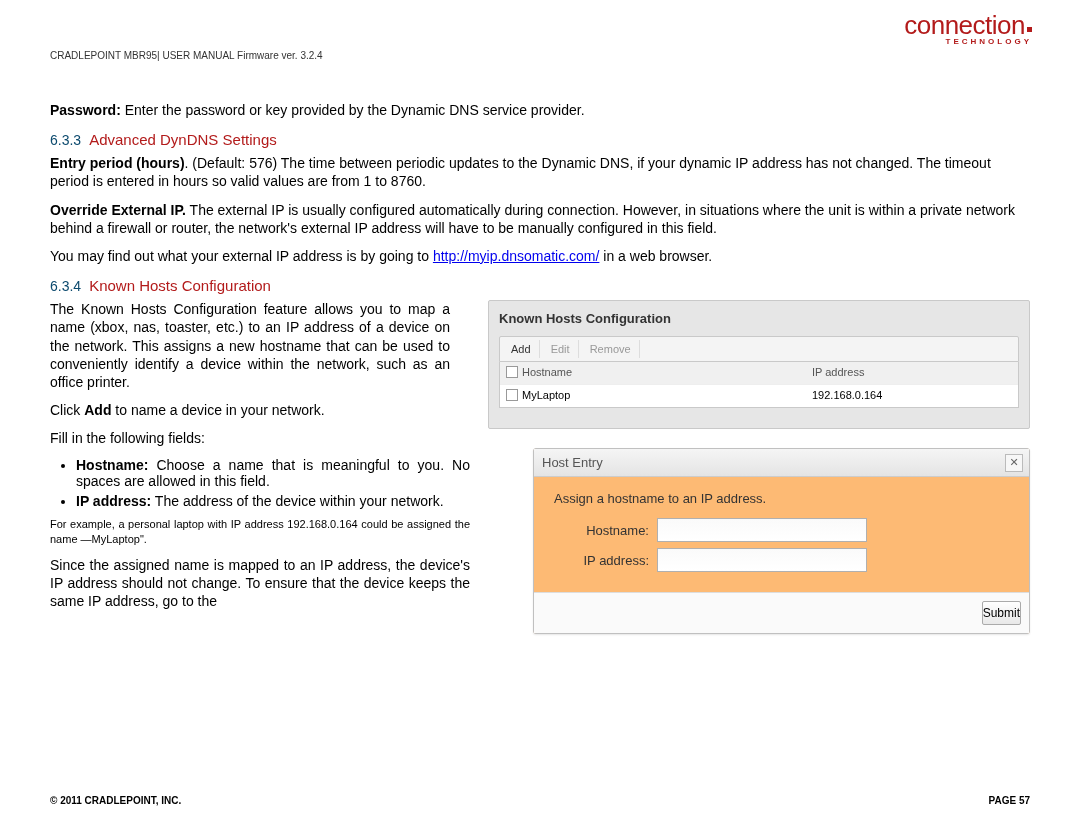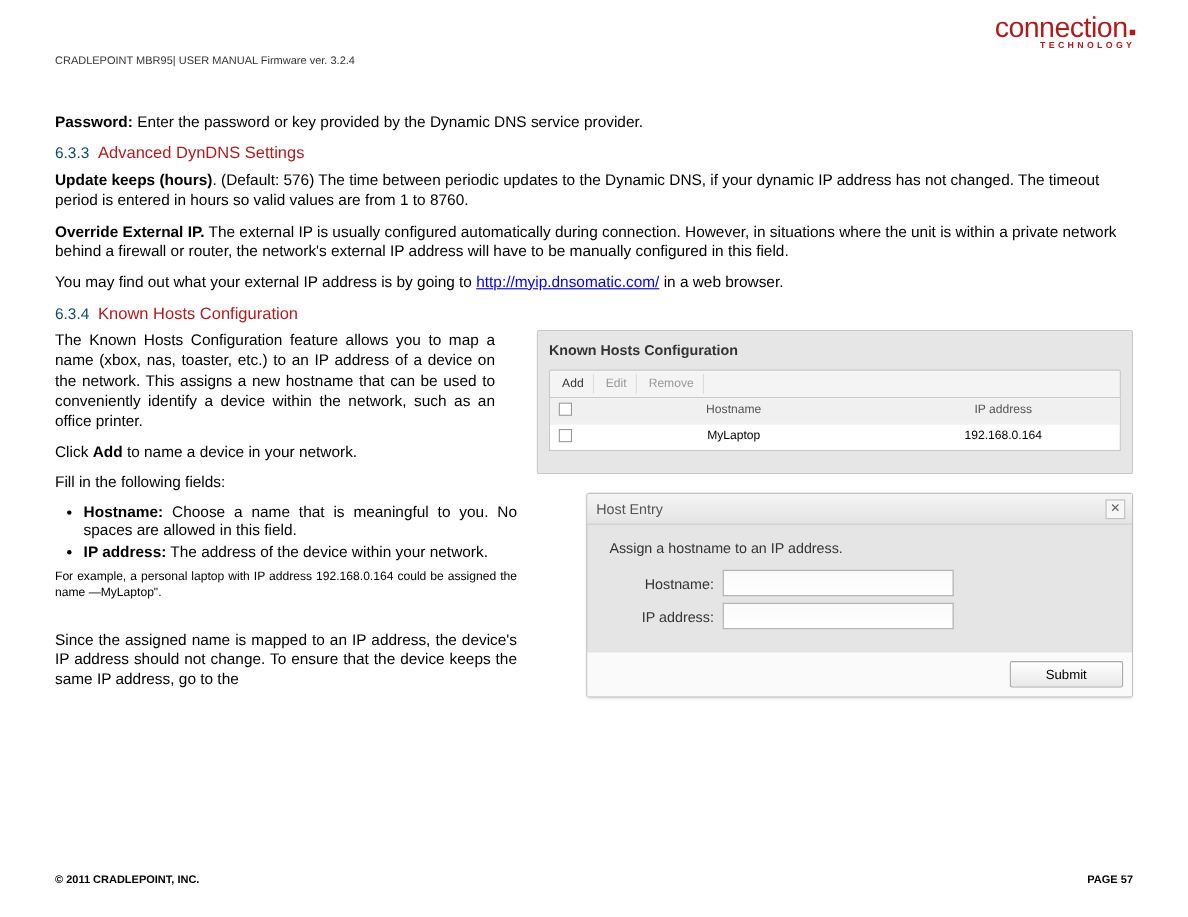--- a/index.html
+++ b/index.html
@@ -66,21 +66,21 @@
   .leftcol {
     width: 400px;
     text-align: justify;
   }
   .leftcol2 {
     width: 420px;
     text-align: justify;
   }
   .small-note {
     font-size: 11px;
-    margin: 6px 0 26px 0;
+    margin: 6px 0 10px 0;
     text-align: justify;
   }
   ul { margin: 4px 0 8px 26px; padding:0; }
   li { margin-bottom: 4px; text-align: justify; }
   
   .panel-khc {
     position:absolute;
     top:0;
     right:0;
     width:520px;
@@ -103,33 +103,33 @@
     font-size:11px;
   }
   .toolbar span {
     display:inline-block;
     padding:3px 8px;
     color:#999;
     border-right:1px solid #ddd;
   }
   .toolbar span.enabled { color:#333; }
   .tbl { background:#fff; border:1px solid #c9c9c9; border-top:none;}
-  .tbl-row { display:flex; font-size:11px; padding:4px 6px; border-top:1px solid #eee;text-align:center;}
+  .tbl-row { display:flex; font-size:11px; padding:4px 6px; border-top:1px solid #eee;}
   .tbl-row.header { background:#f0f0f0; color:#555; border-top:none;}
   .tbl-row .chk { width:16px; }
   .tbl-row .c1 { flex:1; }
   .tbl-row .c2 { width:200px; }
   .chkbox { display:inline-block; width:10px;height:10px;border:1px solid #999;background:#fff;}
   
   .panel-he {
     position:absolute;
     top:148px;
     right:0;
     width:495px;
-    background:#e5e5e5;
+    background:#fdba74;
     border:1px solid #c0c0c0;
     border-radius:3px;
     padding:0;
     box-shadow:0 1px 2px rgba(0,0,0,0.1);
     margin-left:21px;
   }
   .he-title {
     background:linear-gradient(#f5f5f5,#e4e4e4);
     border-bottom:1px solid #ccc;
     padding:6px 8px;
@@ -154,21 +154,21 @@
     background:linear-gradient(#fafafa,#ffffff);
     font-size:12px; height:18px;
   }
   .he-footer {
     border-top:1px solid #ddd;
     padding:8px;
     display:flex; justify-content:flex-end;
     background:#fafafa;
   }
   .he-footer button {
-    padding:4px 32px;
+    padding:4px 0;
     font-size:12px;
     border:1px solid #aaa;
     background:linear-gradient(#ffffff,#e8e8e8);
     border-radius:2px;
     cursor:pointer;
   }
   .footer {
     position:absolute;
     bottom:28px;
     left:50px; right:50px;
@@ -188,21 +188,21 @@
     <div class="logo-sub">TECHNOLOGY</div>
   </div>
   <div class="header-text">CRADLEPOINT MBR95| USER MANUAL Firmware ver. 3.2.4</div>
 
   <div class="content">
     <p><b>Password:</b><span> Enter the password or key provided by the Dynamic DNS service provider.</span></p>
 
     <div class="section-head">
       <span class="num">6.3.3</span><span>Advanced DynDNS Settings</span>
     </div>
-    <p><b>Update keeps (hours)</b><span>. (Default: 576) The time between periodic updates to the Dynamic DNS, if your dynamic IP address has not changed. The timeout period is entered in hours so valid values are from 1 to 8760.</span></p>
+    <p><b>Entry period (hours)</b><span>. (Default: 576) The time between periodic updates to the Dynamic DNS, if your dynamic IP address has not changed. The timeout period is entered in hours so valid values are from 1 to 8760.</span></p>
     <p><b>Override External IP.</b><span> The external IP is usually configured automatically during connection. However, in situations where the unit is within a private network behind a firewall or router, the network's external IP address will have to be manually configured in this field.</span></p>
     <p><span>You may find out what your external IP address is by going to </span><a href="#">http://myip.dnsomatic.com/</a><span> in a web browser.</span></p>
 
     <div class="section-head">
       <span class="num">6.3.4</span><span>Known Hosts Configuration</span>
     </div>
 
     <div class="cols">
       <div class="leftcol">
         <p>The Known Hosts Configuration feature allows you to map a name (xbox, nas, toaster, etc.) to an IP address of a device on the network. This assigns a new hostname that can be used to conveniently identify a device within the network, such as an office printer.</p>

